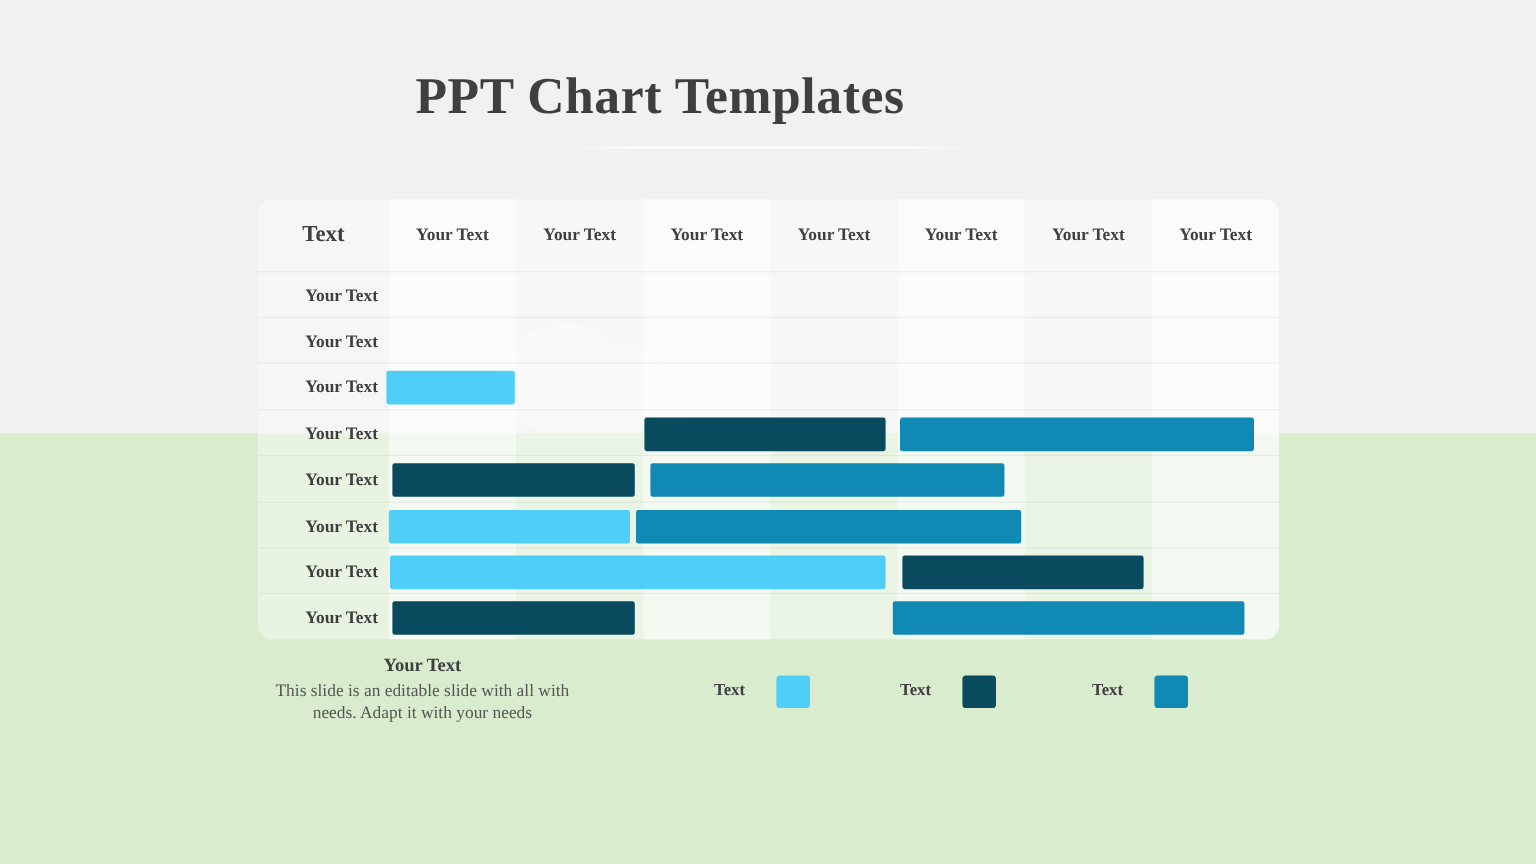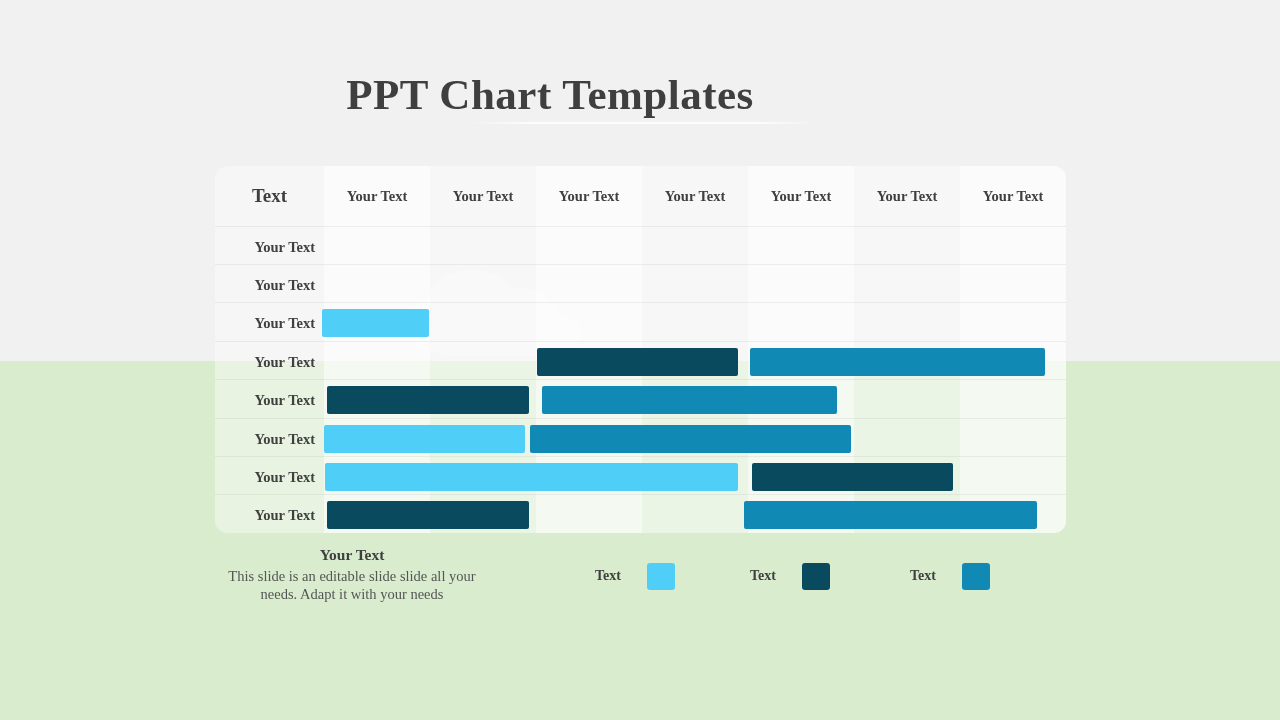--- a/index.html
+++ b/index.html
@@ -26,21 +26,21 @@
   .bg-bottom {
     position: absolute;
     left: 0; top: 361px;
     width: 1280px; height: 359px;
     background: #d9edce;
   }
 
   
   .title-wrap {
     position: absolute;
-    left: 0; top: 66px;
+    left: 0; top: 52px;
     width: 1100px;
     text-align: center;
   }
   .title {
     font-size: 43px;
     font-weight: bold;
     color: #3f3f3f;
     letter-spacing: 0.5px;
     line-height: 58px;
     margin: 0;
@@ -293,21 +293,21 @@
 
   <div class="row" style="top:330px">
     <div class="row-label">Your Text</div>
     <div class="bar" style="left:112px; width:202px; background:#0a4a5e"></div>
     <div class="bar" style="left:529px; width:293px; background:#1089b4"></div>
   </div>
 </div>
 
 <div class="note">
   <p class="note-title">Your Text</p>
-  <p class="note-body">This slide is an editable slide slide all your needs. Adapt it with your needs</p>
+  <p class="note-body">This slide is an editable slide with all with needs. Adapt it with your needs</p>
 </div>
 
 <div class="legend">
   <div class="legend-item" style="left:0px">
     <span class="legend-label">Text</span>
     <span class="legend-swatch" style="background:#4fcef7"></span>
   </div>
   <div class="legend-item" style="left:155px">
     <span class="legend-label">Text</span>
     <span class="legend-swatch" style="background:#0a4a5e"></span>

